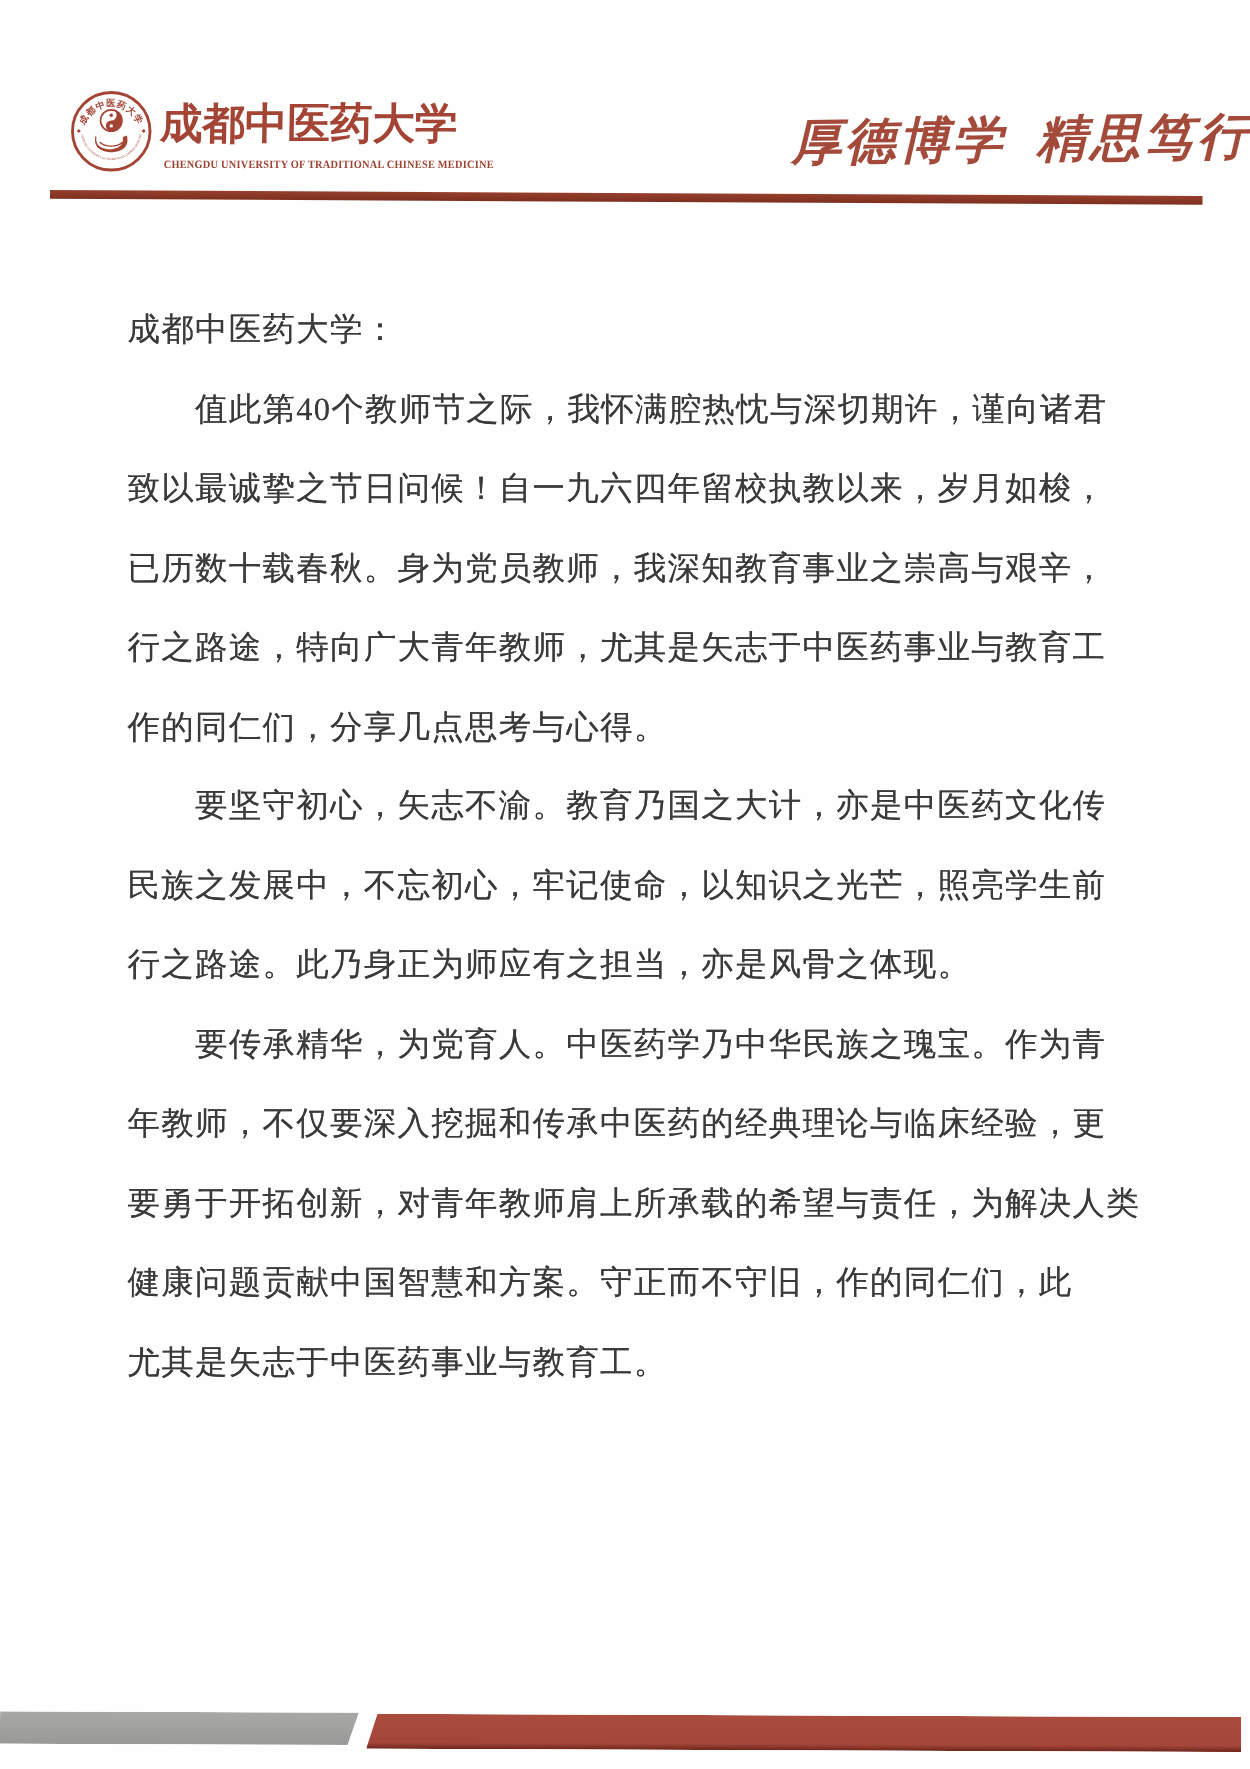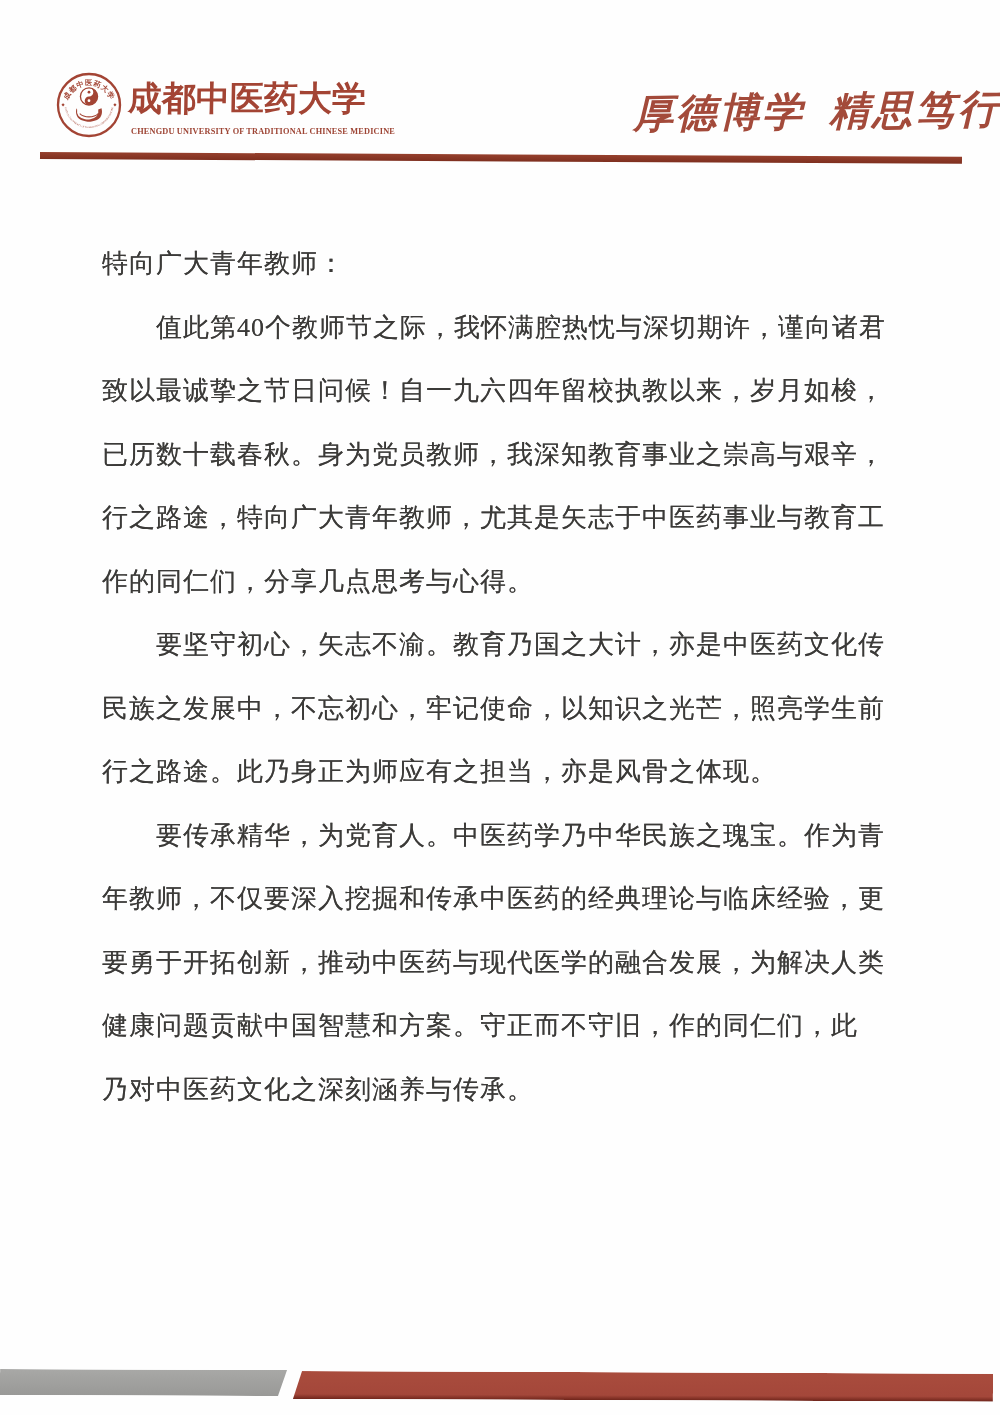--- a/index.html
+++ b/index.html
@@ -145,21 +145,21 @@
 
     <div class="motto">
       <span class="m1">厚德博学</span><span class="m2">精思笃行</span>
     </div>
 
     <div class="head-rule"></div>
   </div>
 
   <main class="body-text">
 
-      <div class="line">特向广大青年教师：</div>
+      <div class="line">成都中医药大学：</div>
 
       <div class="line">　　值此第40个教师节之际，我怀满腔热忱与深切期许，谨向诸君</div>
 
       <div class="line">致以最诚挚之节日问候！自一九六四年留校执教以来，岁月如梭，</div>
 
       <div class="line">已历数十载春秋。身为党员教师，我深知教育事业之崇高与艰辛，</div>
 
 
       <div class="line">行之路途，特向广大青年教师，尤其是矢志于中医药事业与教育工</div>
 
@@ -170,25 +170,25 @@
 
 
       <div class="line">民族之发展中，不忘初心，牢记使命，以知识之光芒，照亮学生前</div>
 
       <div class="line">行之路途。此乃身正为师应有之担当，亦是风骨之体现。</div>
 
       <div class="line">　　要传承精华，为党育人。中医药学乃中华民族之瑰宝。作为青</div>
 
       <div class="line">年教师，不仅要深入挖掘和传承中医药的经典理论与临床经验，更</div>
 
-      <div class="line">要勇于开拓创新，推动中医药与现代医学的融合发展，为解决人类</div>
+      <div class="line">要勇于开拓创新，对青年教师肩上所承载的希望与责任，为解决人类</div>
 
       <div class="line">健康问题贡献中国智慧和方案。守正而不守旧，作的同仁们，此</div>
 
-      <div class="line">乃对中医药文化之深刻涵养与传承。</div>
+      <div class="line">尤其是矢志于中医药事业与教育工。</div>
     </main>
 
   <footer>
     <div class="footer-gray-bar"></div>
     <div class="footer-red-bar"></div>
   </footer>
 
 </div>
 
 </body></html>

